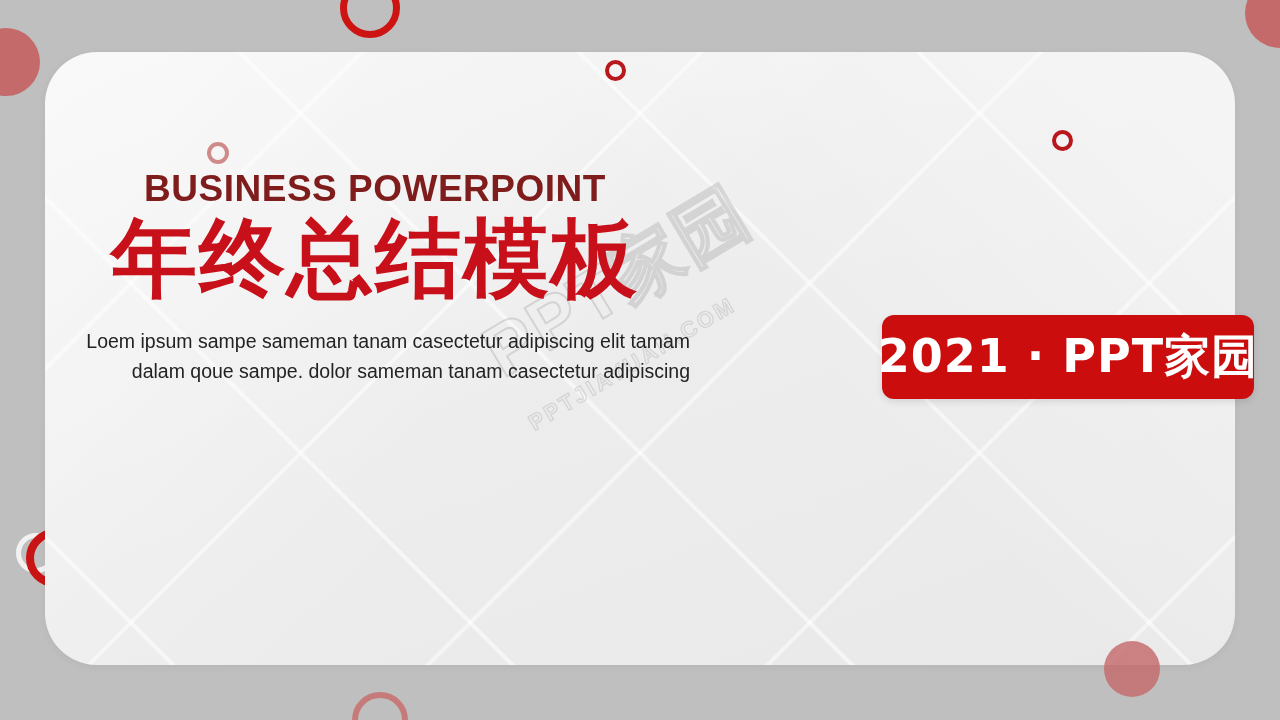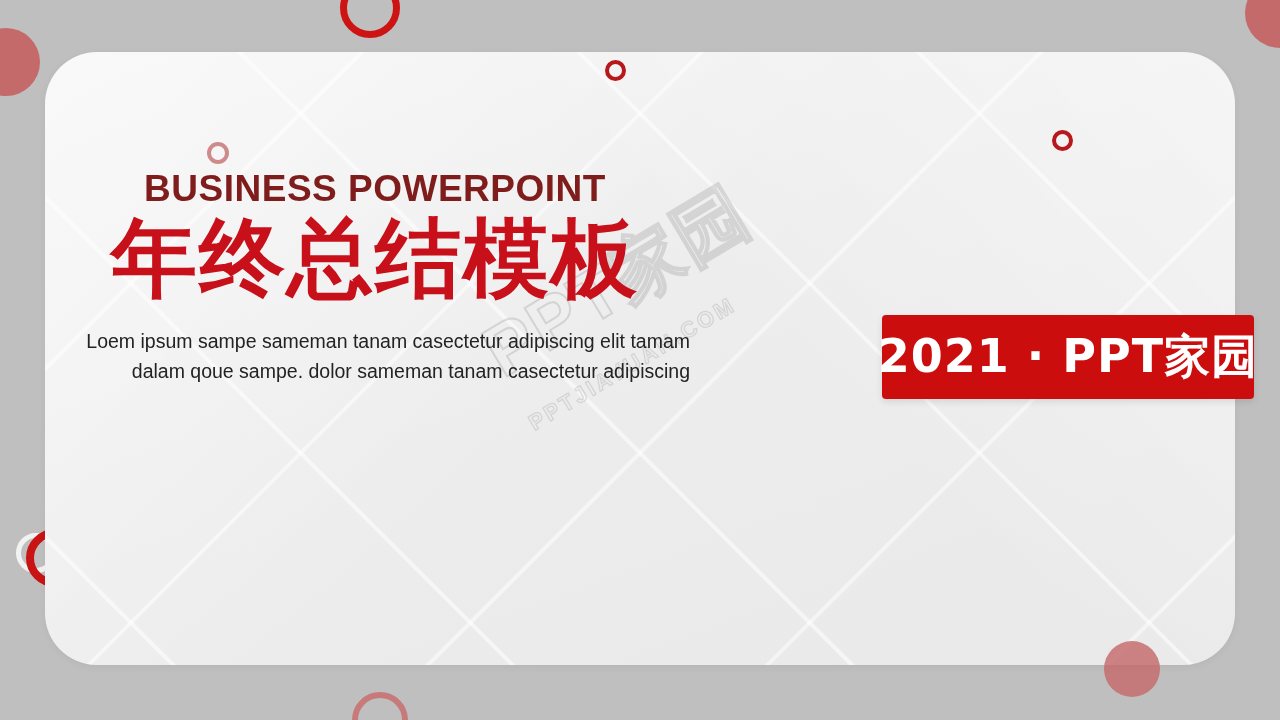--- a/index.html
+++ b/index.html
@@ -211,21 +211,21 @@
   }
 
   
   #year-badge {
     position: absolute;
     left: 882px;
     top: 315px;
     width: 372px;
     height: 84px;
     background: #cc0d0d;
-    border-radius: 4px;
+    border-radius: 12px;
     z-index: 6;
     display: flex;
     align-items: center;
     justify-content: center;
     box-shadow: 0 3px 7px rgba(0,0,0,.1);
   }
   #year-badge-label {
     color: #ffffff;
     font-size: 46px;
     font-weight: 700;

